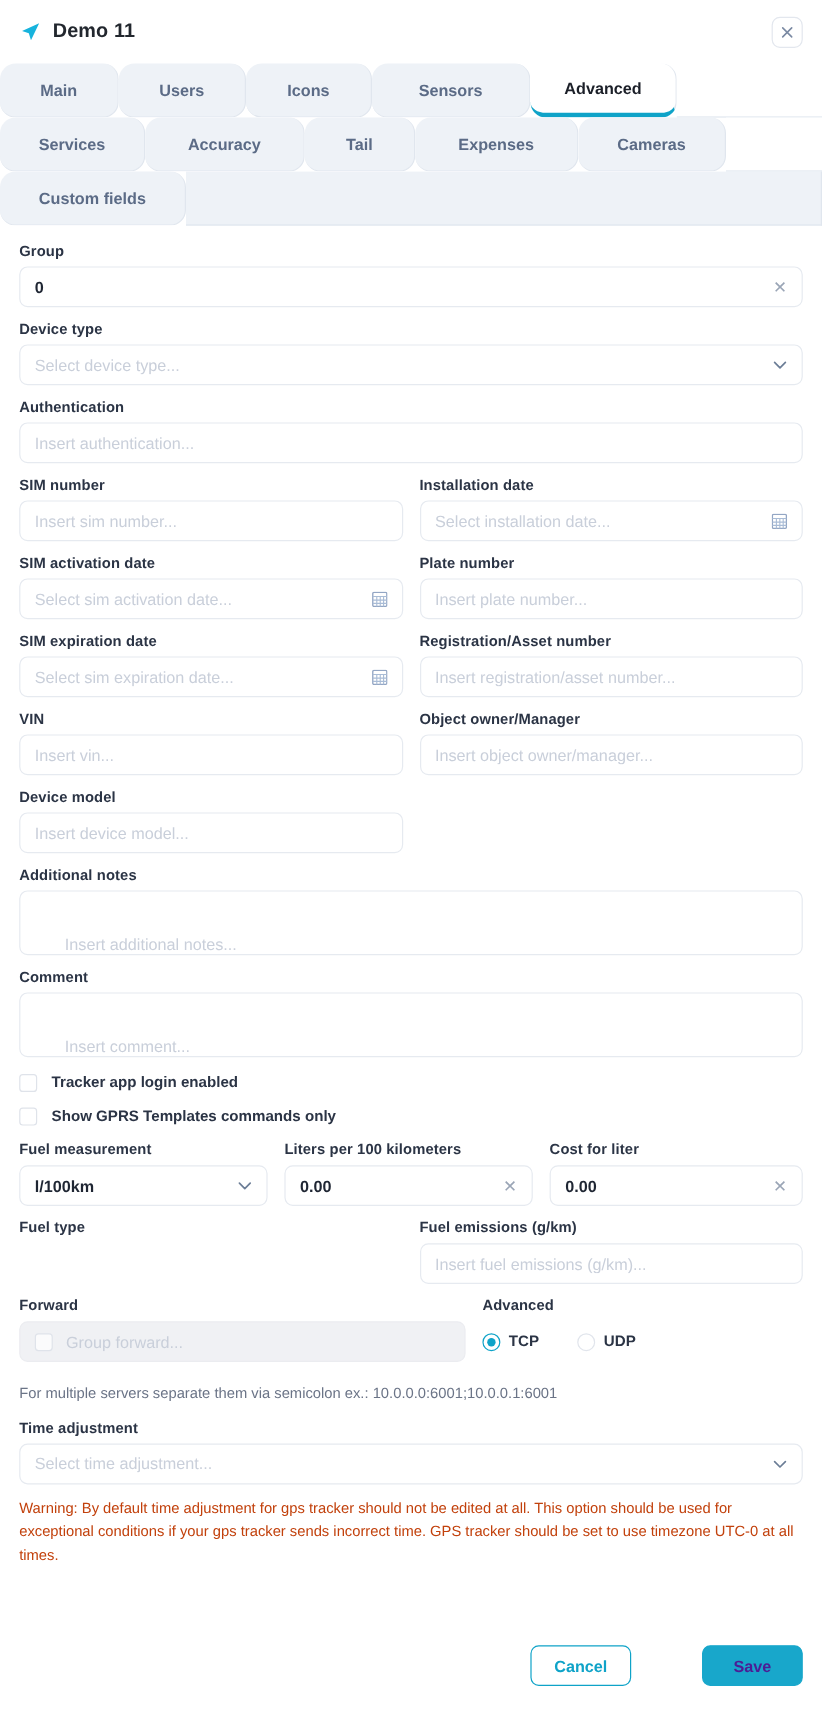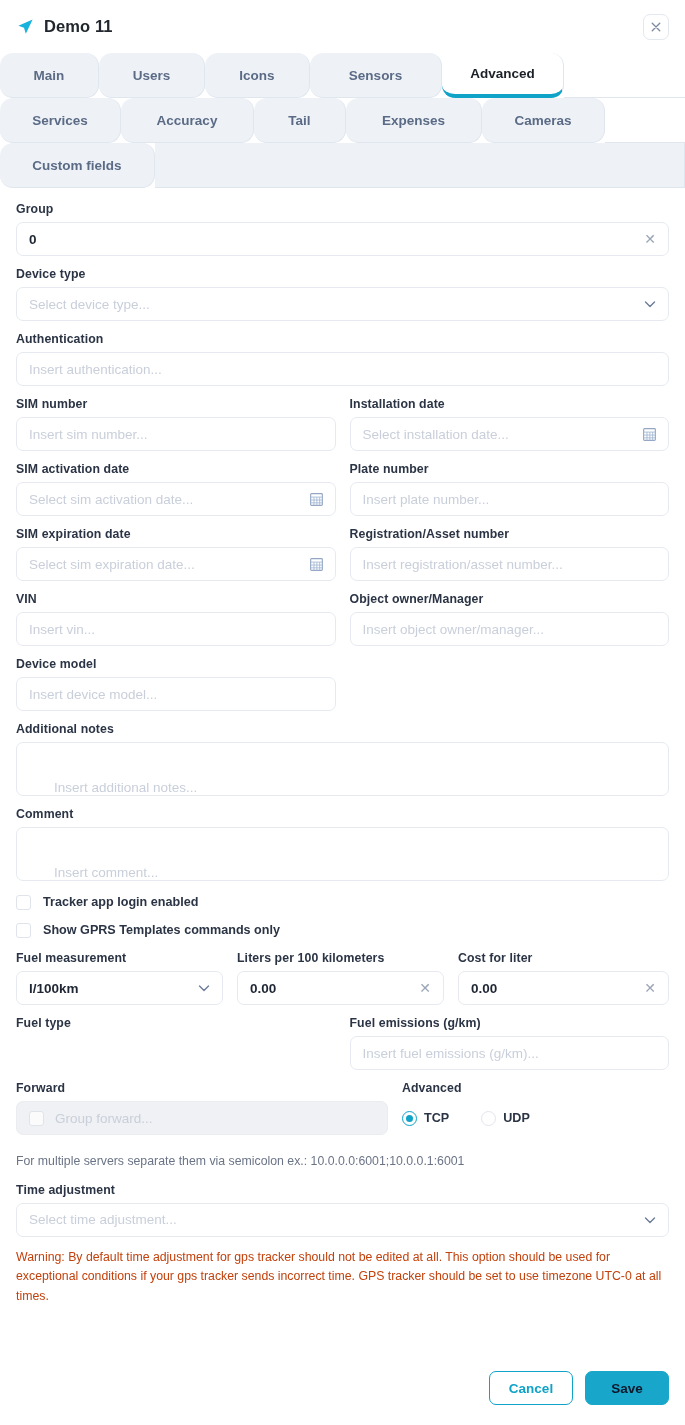--- a/index.html
+++ b/index.html
@@ -229,21 +229,21 @@
     border-radius: 7px;
     font-size: 13.5px;
     font-weight: bold;
     display: flex;
     align-items: center;
     justify-content: center;
     cursor: pointer;
     padding: 0 18px;
   }
   .btn-cancel { background: #fff; border: 1.5px solid #0fa3c8; color: #0fa3c8; }
-  .btn-save { background: #18a7cb; border: 1.5px solid #18a7cb; color: #0f172a; }
+  .btn-save { background: #18a7cb; border: 1.5px solid #18a7cb; color: #4c1d95; margin-left: 47px; }
 
   .forward-inner-check {
     width: 15px; height: 15px;
     border: 1px solid #dfe3ea;
     border-radius: 3px;
     background: #fbfbfc;
     flex: 0 0 auto;
     margin-right: 11px;
   }
 </style>

